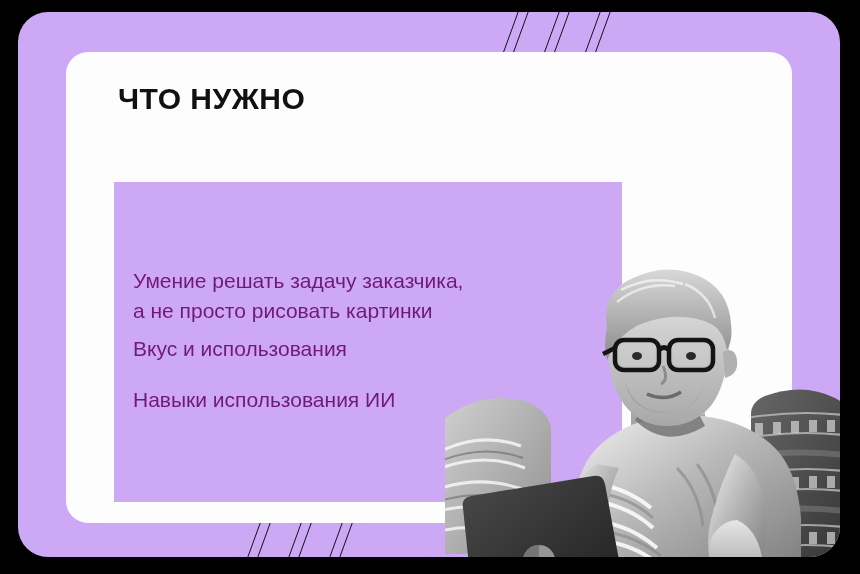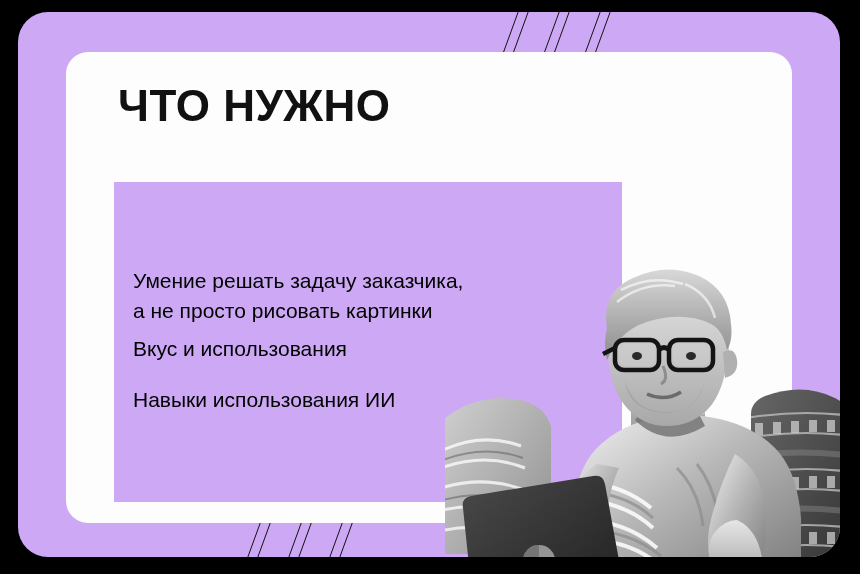--- a/index.html
+++ b/index.html
@@ -72,21 +72,21 @@
     width: 726px;
     height: 471px;
     background: #FDFDFD;
     border-radius: 22px;
     overflow: visible;
   }
   .title {
     position: absolute;
     left: 52px;
     top: 32px;
-    font-size: 44px;
+    font-size: 30px;
     font-weight: 700;
     letter-spacing: 0.5px;
     color: #111111;
     line-height: 1;
     white-space: nowrap;
   }
   
   .content-block {
     position: absolute;
     left: 48px;
@@ -97,21 +97,21 @@
   }
   .bullets {
     position: absolute;
     left: 19px;
     top: 84px;
     width: 470px;
   }
   .bullet {
     font-size: 21px;
     line-height: 30px;
-    color: #000000;
+    color: #701a75;
     margin: 0 0 8px 0;
     white-space: pre-line;
   }
   .bullet:last-child { margin-bottom: 0; margin-top: 21px; }
 
   
   .photo {
     position: absolute;
     left: 369px;
     top: 216px;

